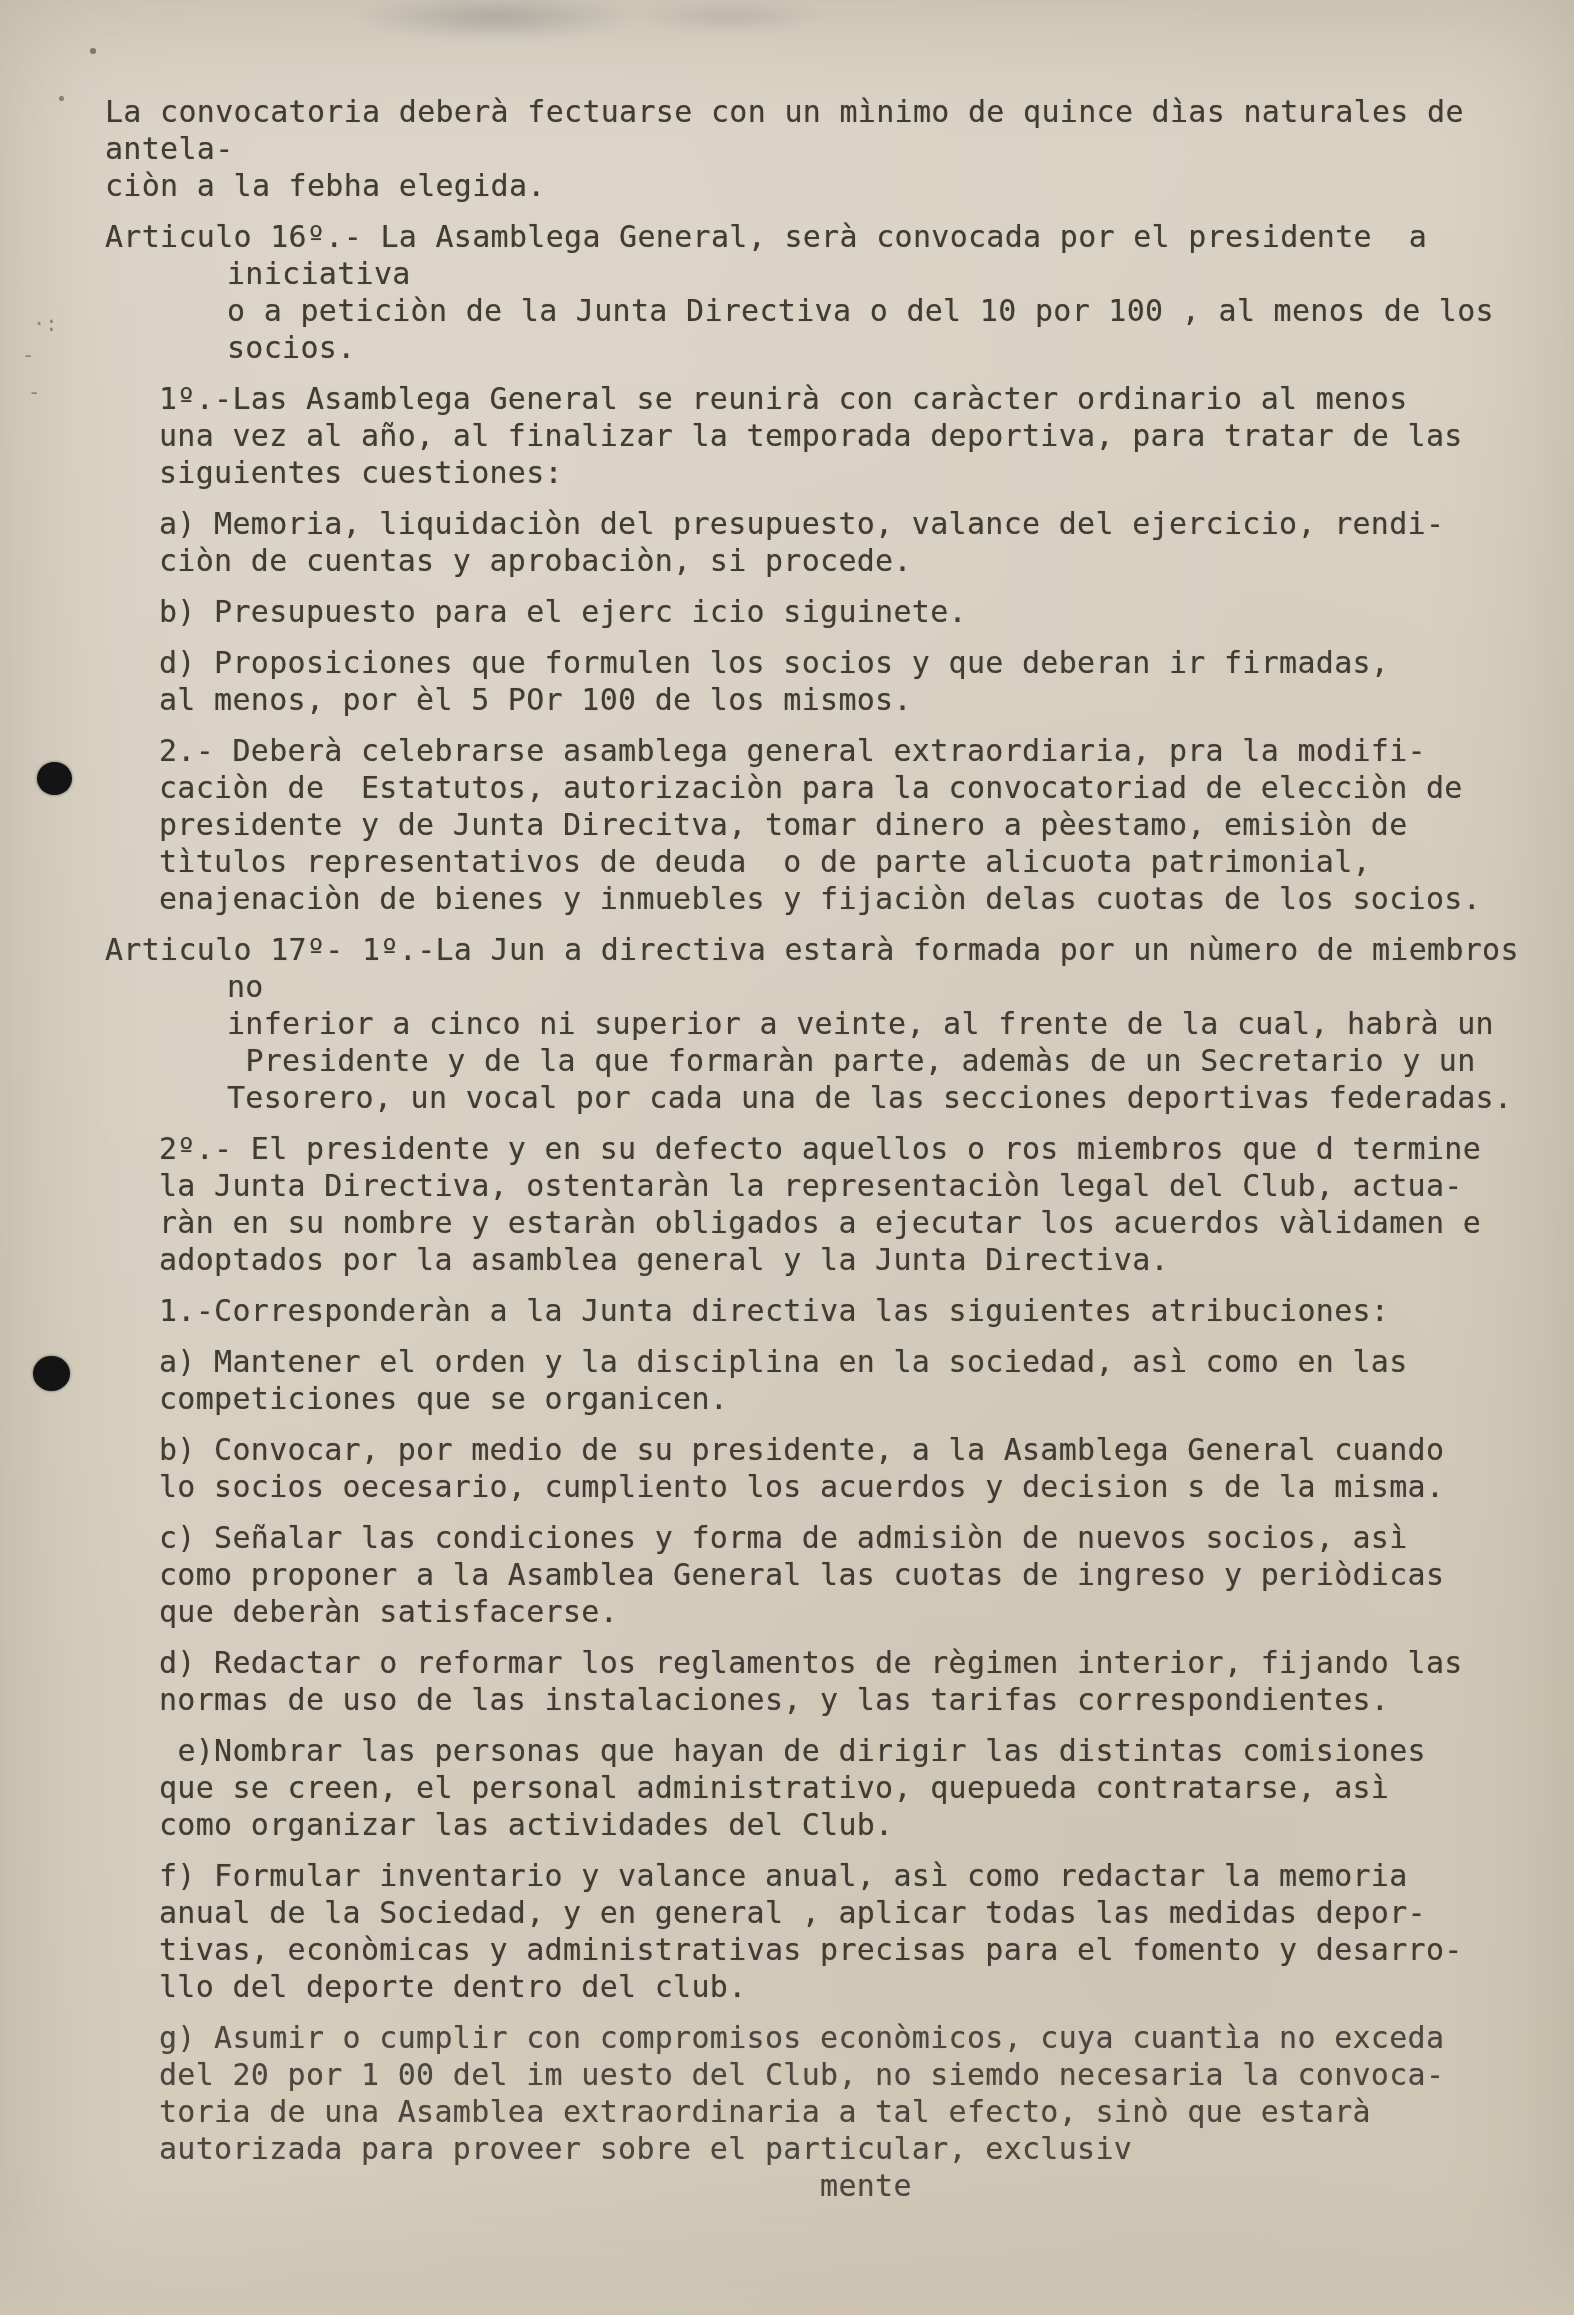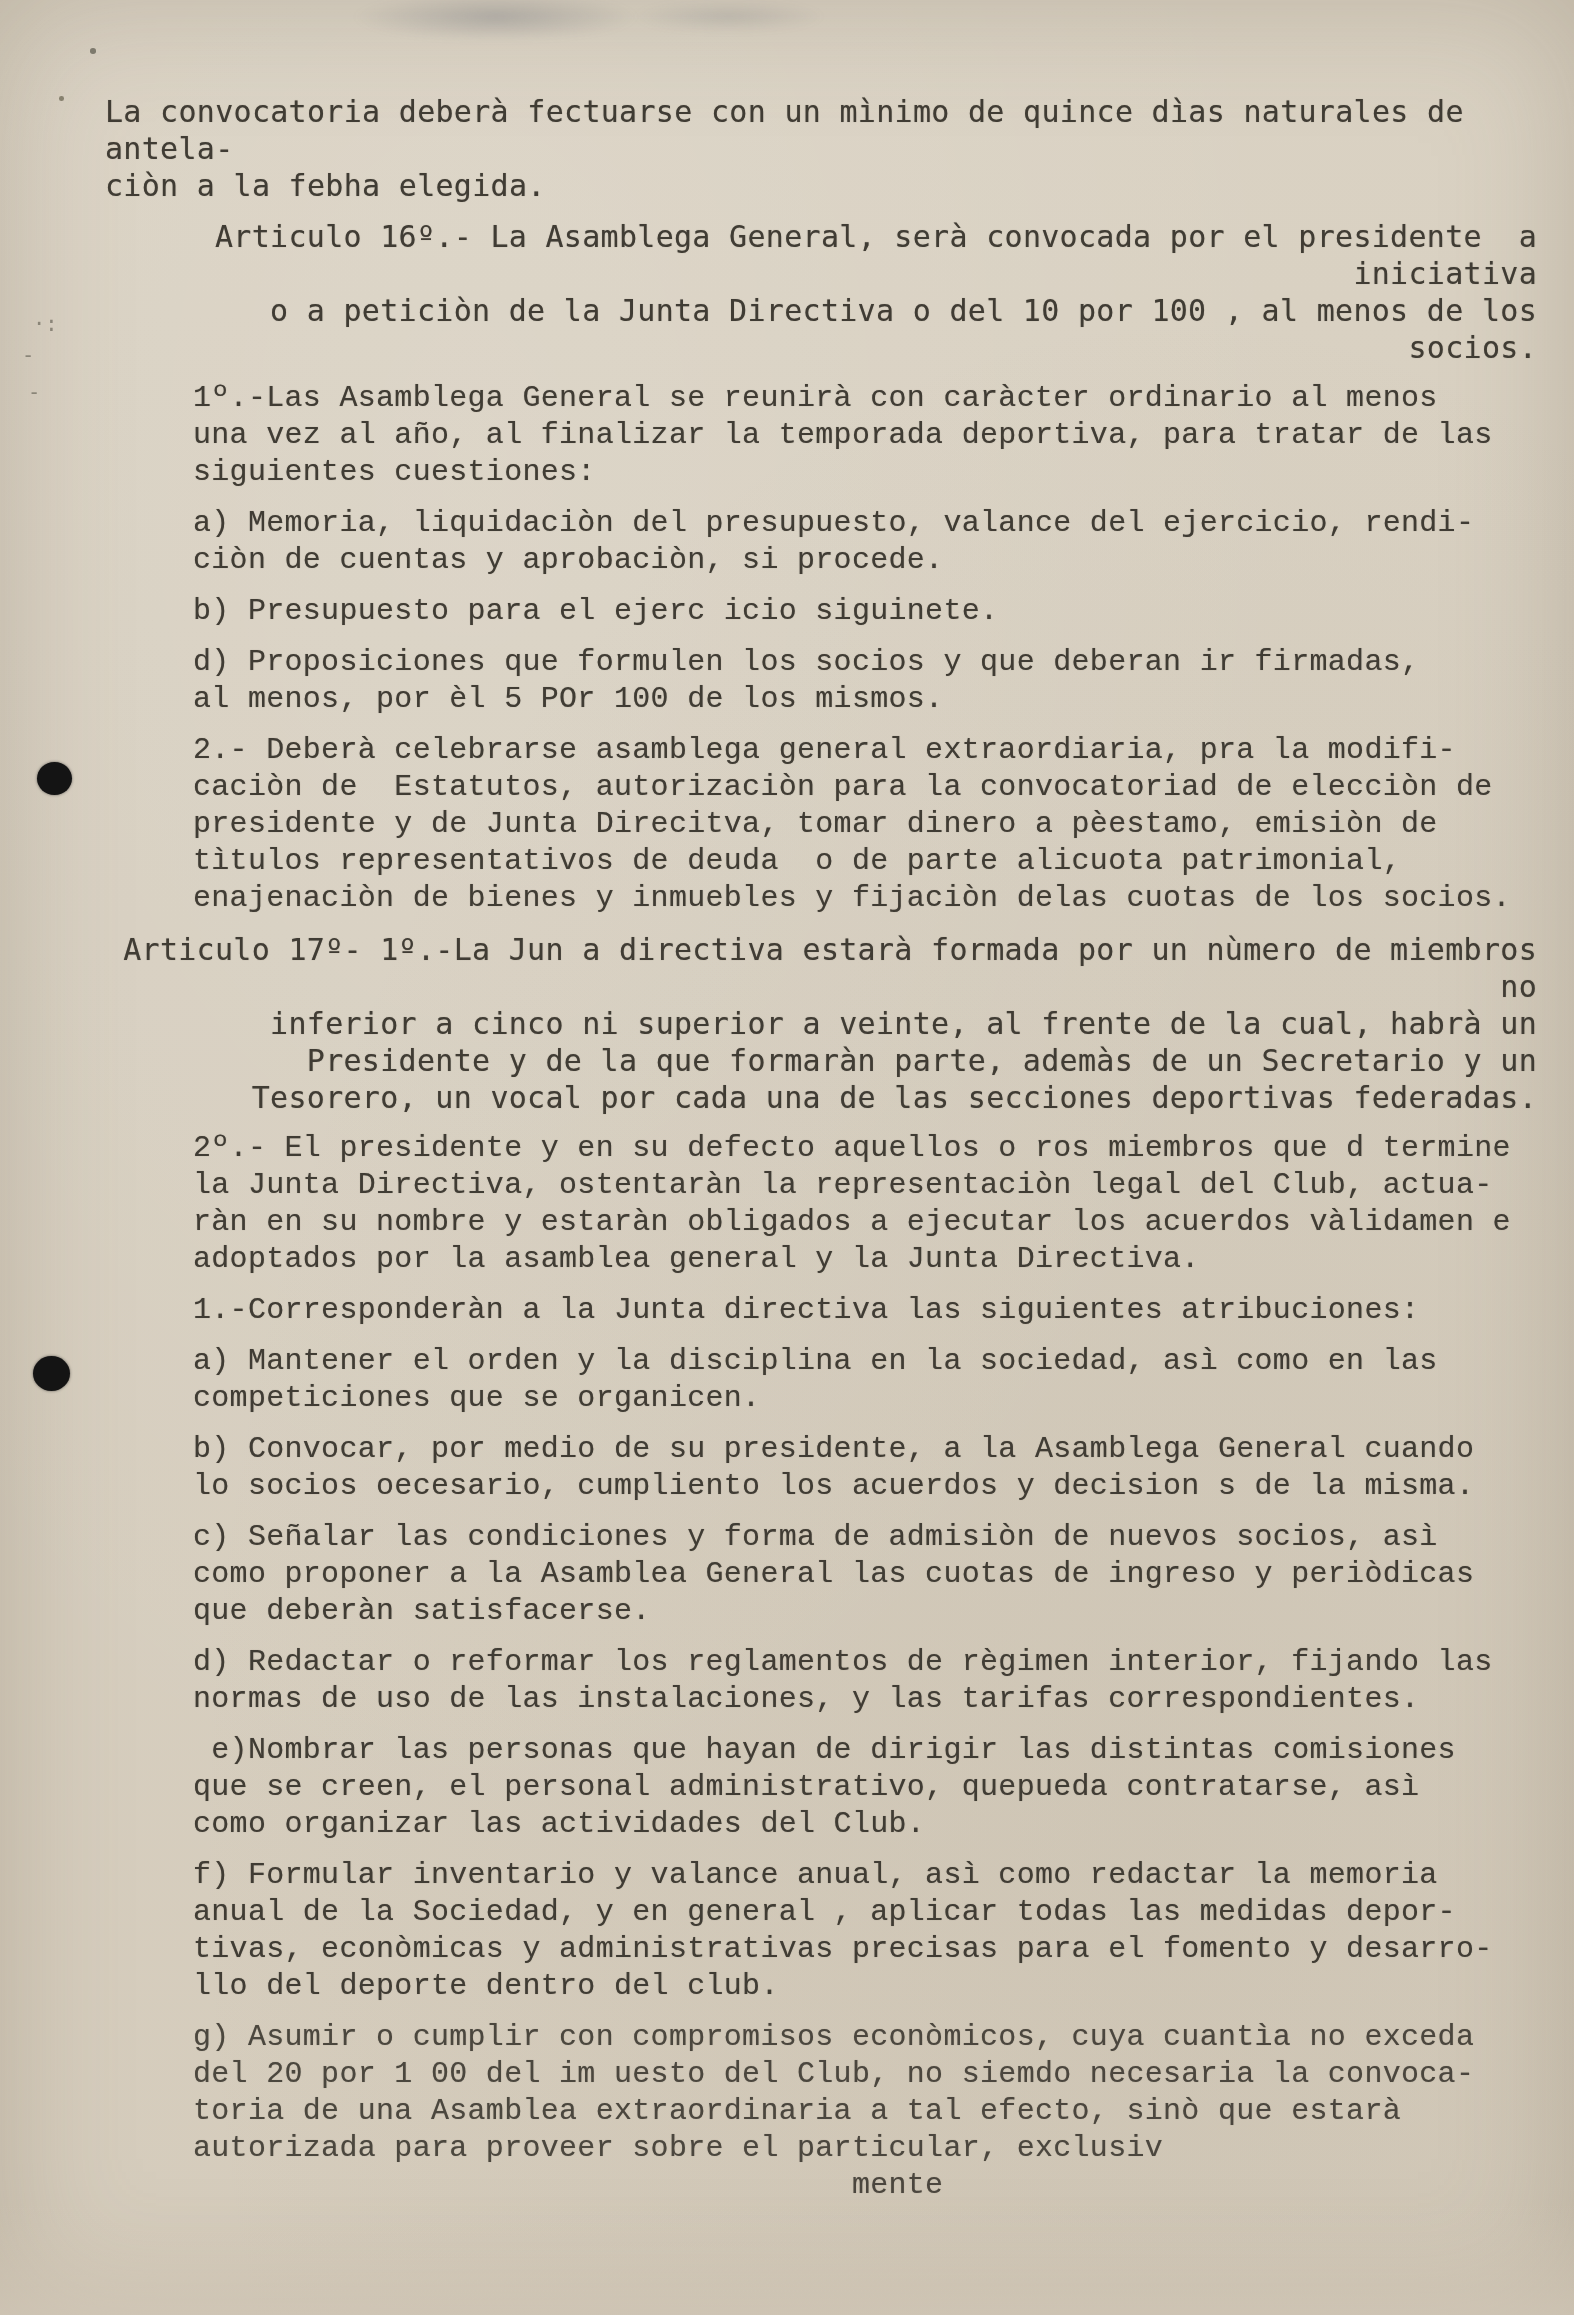--- a/index.html
+++ b/index.html
@@ -28,27 +28,25 @@
     font-size: 30px;
     line-height: 37px;
     letter-spacing: 0.3px;
     text-shadow: 0 0 0.9px rgba(62,58,48,0.45);
   }
   .para {
     margin: 0 0 14px 0;
     white-space: pre-wrap;
   }
   .indent1 {
-    margin-left: 88px;
-    font-family: Liberation Mono, monospace;
+    margin-left: 54px;
   }
   .hanging {
     padding-left: 122px;
     text-indent: -122px;
-    text-align: right;
   }
   .blurry {
     filter: blur(0.4px);
     opacity: 0.92;
   }
   .heading-row {
     margin: 5.6px 0 24px 320px;
   }
   .doc-heading {
     display: inline-block;

